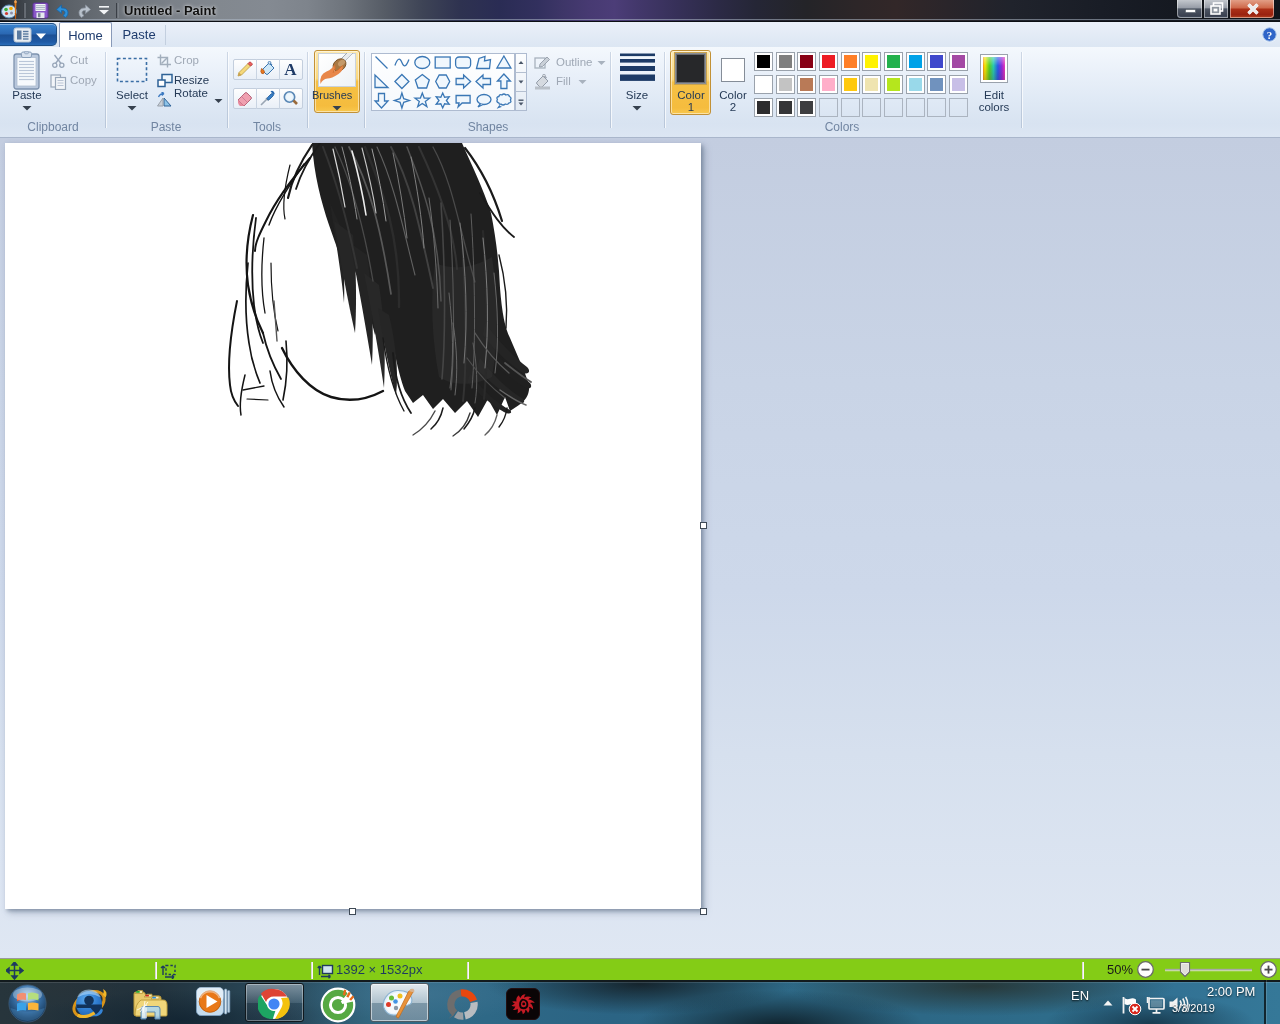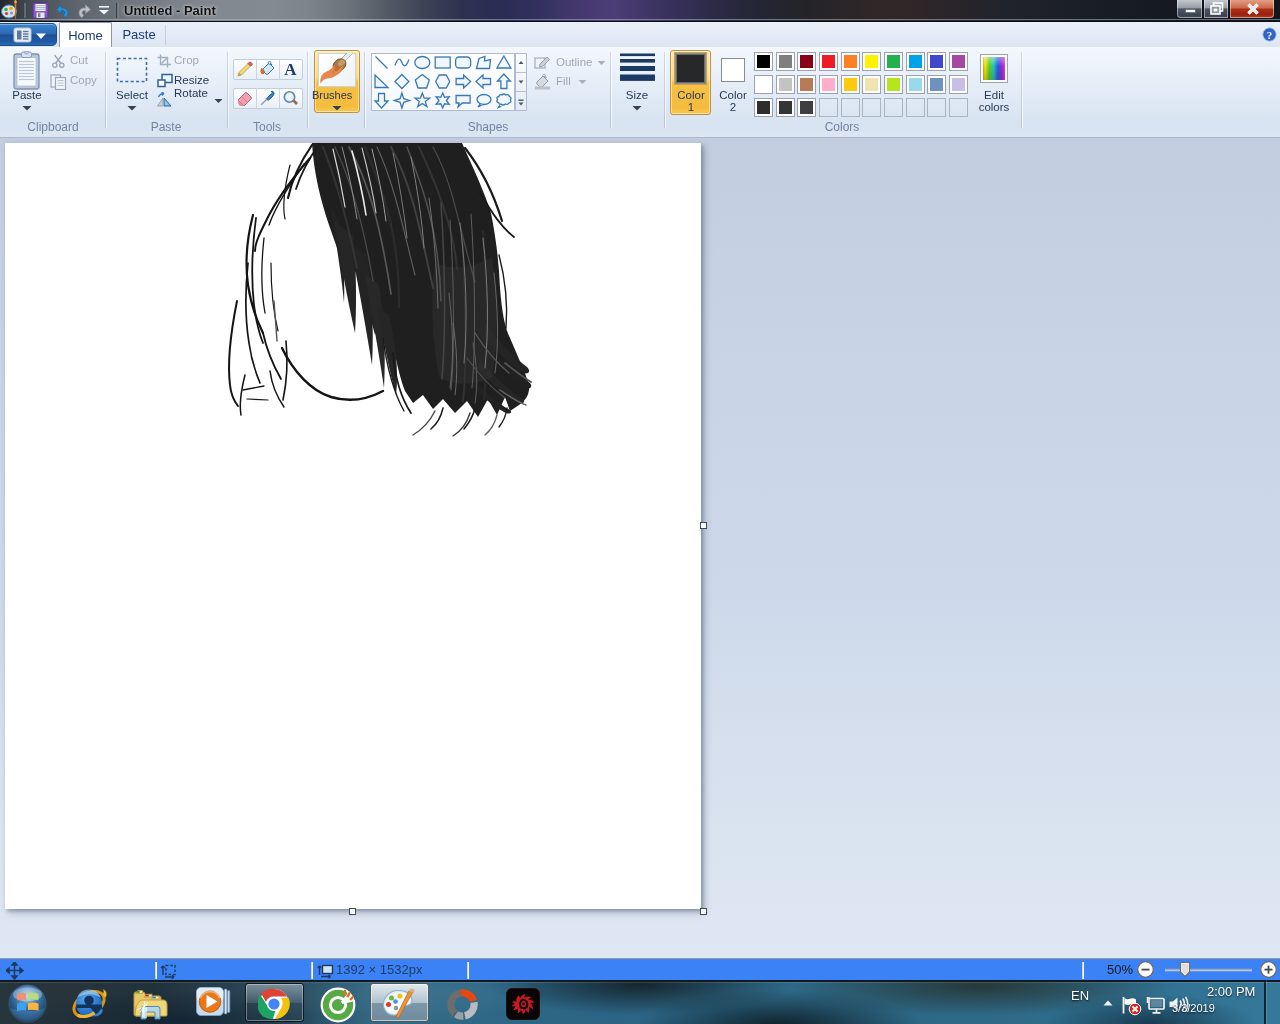--- a/index.html
+++ b/index.html
@@ -41,21 +41,21 @@
   .glabel { position:absolute; top:73px; width:120px; text-align:center; font-size:12px; color:#7185a1; }
   .rtext { font-size:11.5px; color:#253a56; }
   .rtext.dis { color:#9fa8b5; }
 
   
   #work { left:0; top:138px; width:1280px; height:820px; background:linear-gradient(180deg,#c3cde0 0%,#c9d4e6 30%,#cdd8ea 55%,#d6e0ee 75%,#dfe7f3 100%); }
   #canvas { position:absolute; left:5px; top:5px; width:696px; height:766px; background:#fff; box-shadow:2px 2px 4px rgba(90,105,130,.55), 4px 4px 7px rgba(110,125,150,.35); }
   .handle { position:absolute; width:7px; height:7px; background:#fff; border:1.5px solid #3f4a56; }
 
   
-  #statusbar { left:0; top:958px; width:1280px; height:22px; background:#3b82f6; border-top:1px solid #9b9b9b; }
+  #statusbar { left:0; top:958px; width:1280px; height:22px; background:#84cc16; border-top:1px solid #9b9b9b; }
   .ssep { position:absolute; top:3px; height:17px; width:1px; background:#d8d5d0; box-shadow:1px 0 0 #fbfaf9; }
   #statusbar .stext { position:absolute; font-size:13px; color:#1e3a5f; }
 
   
   #taskbar { left:0; top:980px; width:1280px; height:44px; overflow:hidden;
     background:
       radial-gradient(90px 30px at 60px 8px, rgba(40,52,58,.9), rgba(40,52,58,0) 70%),
       radial-gradient(200px 40px at 180px 40px, rgba(16,34,48,.8), rgba(16,34,48,0) 75%),
       radial-gradient(160px 36px at 420px 14px, rgba(70,120,150,.55), rgba(70,120,150,0) 75%),
       radial-gradient(220px 44px at 640px 4px, rgba(18,26,30,.85), rgba(18,26,30,0) 70%),

